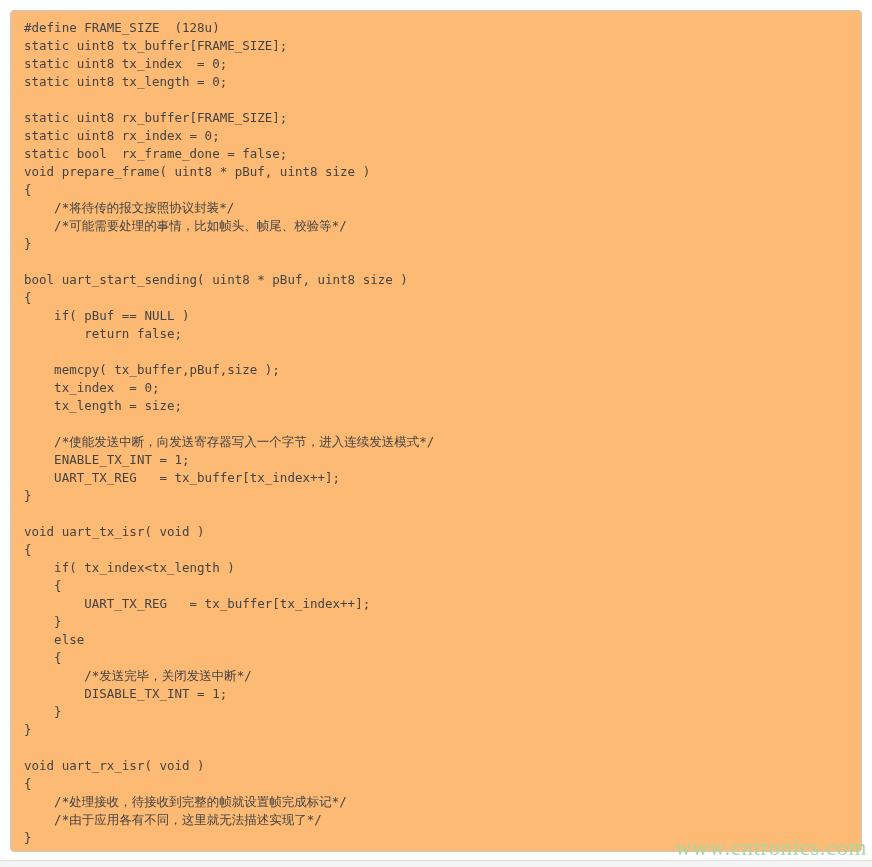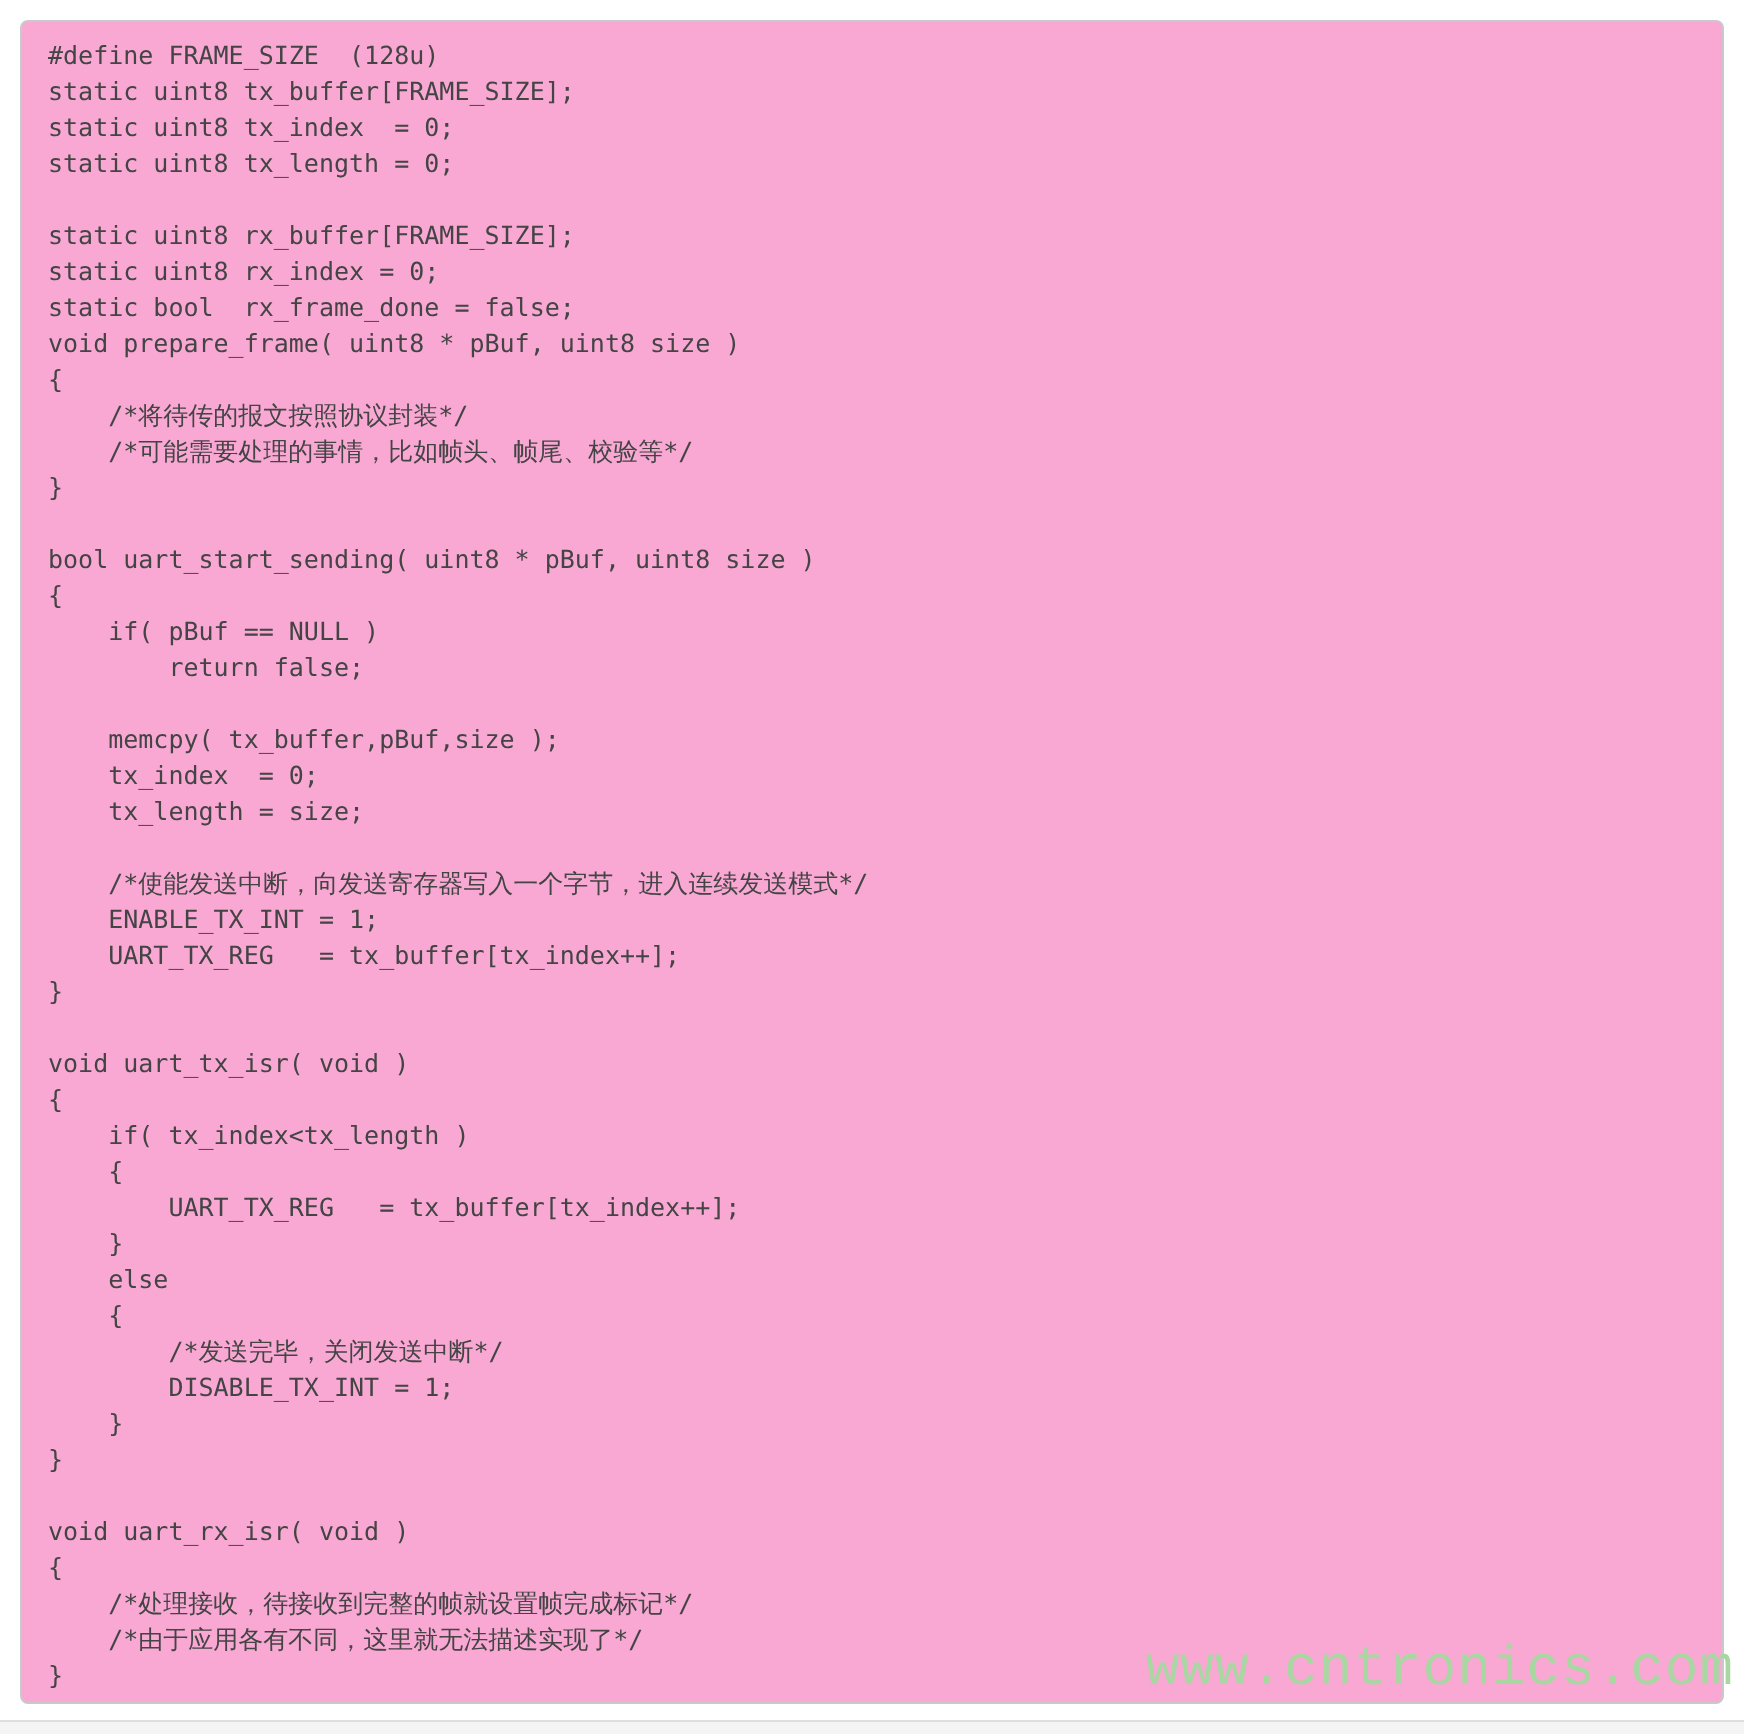--- a/index.html
+++ b/index.html
@@ -32,23 +32,23 @@
     font-family: "DejaVu Sans Mono", "Liberation Mono", monospace;
     font-size: 12.5px;
     line-height: 18px;
     color: #444444;
     white-space: pre;
     overflow: hidden;
   }
   .watermark {
     position: absolute;
     right: 5px;
-    bottom: 16px;
-    font-family: Liberation Mono, monospace;
-    font-size: 28px;
+    bottom: 6px;
+    font-family: Liberation Serif, serif;
+    font-size: 23px;
     letter-spacing: 0.5px;
     color: #a8d7a2;
     z-index: 3;
     pointer-events: none;
   }
   .bottom-band {
     position: absolute;
     left: 0;
     right: 0;
     bottom: 0;
@@ -56,21 +56,21 @@
     background: #f4f4f4;
     border-top: 1px solid #dedede;
     z-index: 1;
   }
 </style>
 </head>
 <body>
 
 <div class="page">
 
-  <div class="code-panel" style="background: #f9a8d4; border-color: rgb(201, 201, 201);">
+  <div class="code-panel" style="background: #fdba74; border-color: rgb(201, 201, 201);">
     <pre style="color: rgb(68, 68, 68);">#define FRAME_SIZE  (128u)
 static uint8 tx_buffer[FRAME_SIZE];
 static uint8 tx_index  = 0;
 static uint8 tx_length = 0;
 
 static uint8 rx_buffer[FRAME_SIZE];
 static uint8 rx_index = 0;
 static bool  rx_frame_done = false;
 void prepare_frame( uint8 * pBuf, uint8 size )
 {

